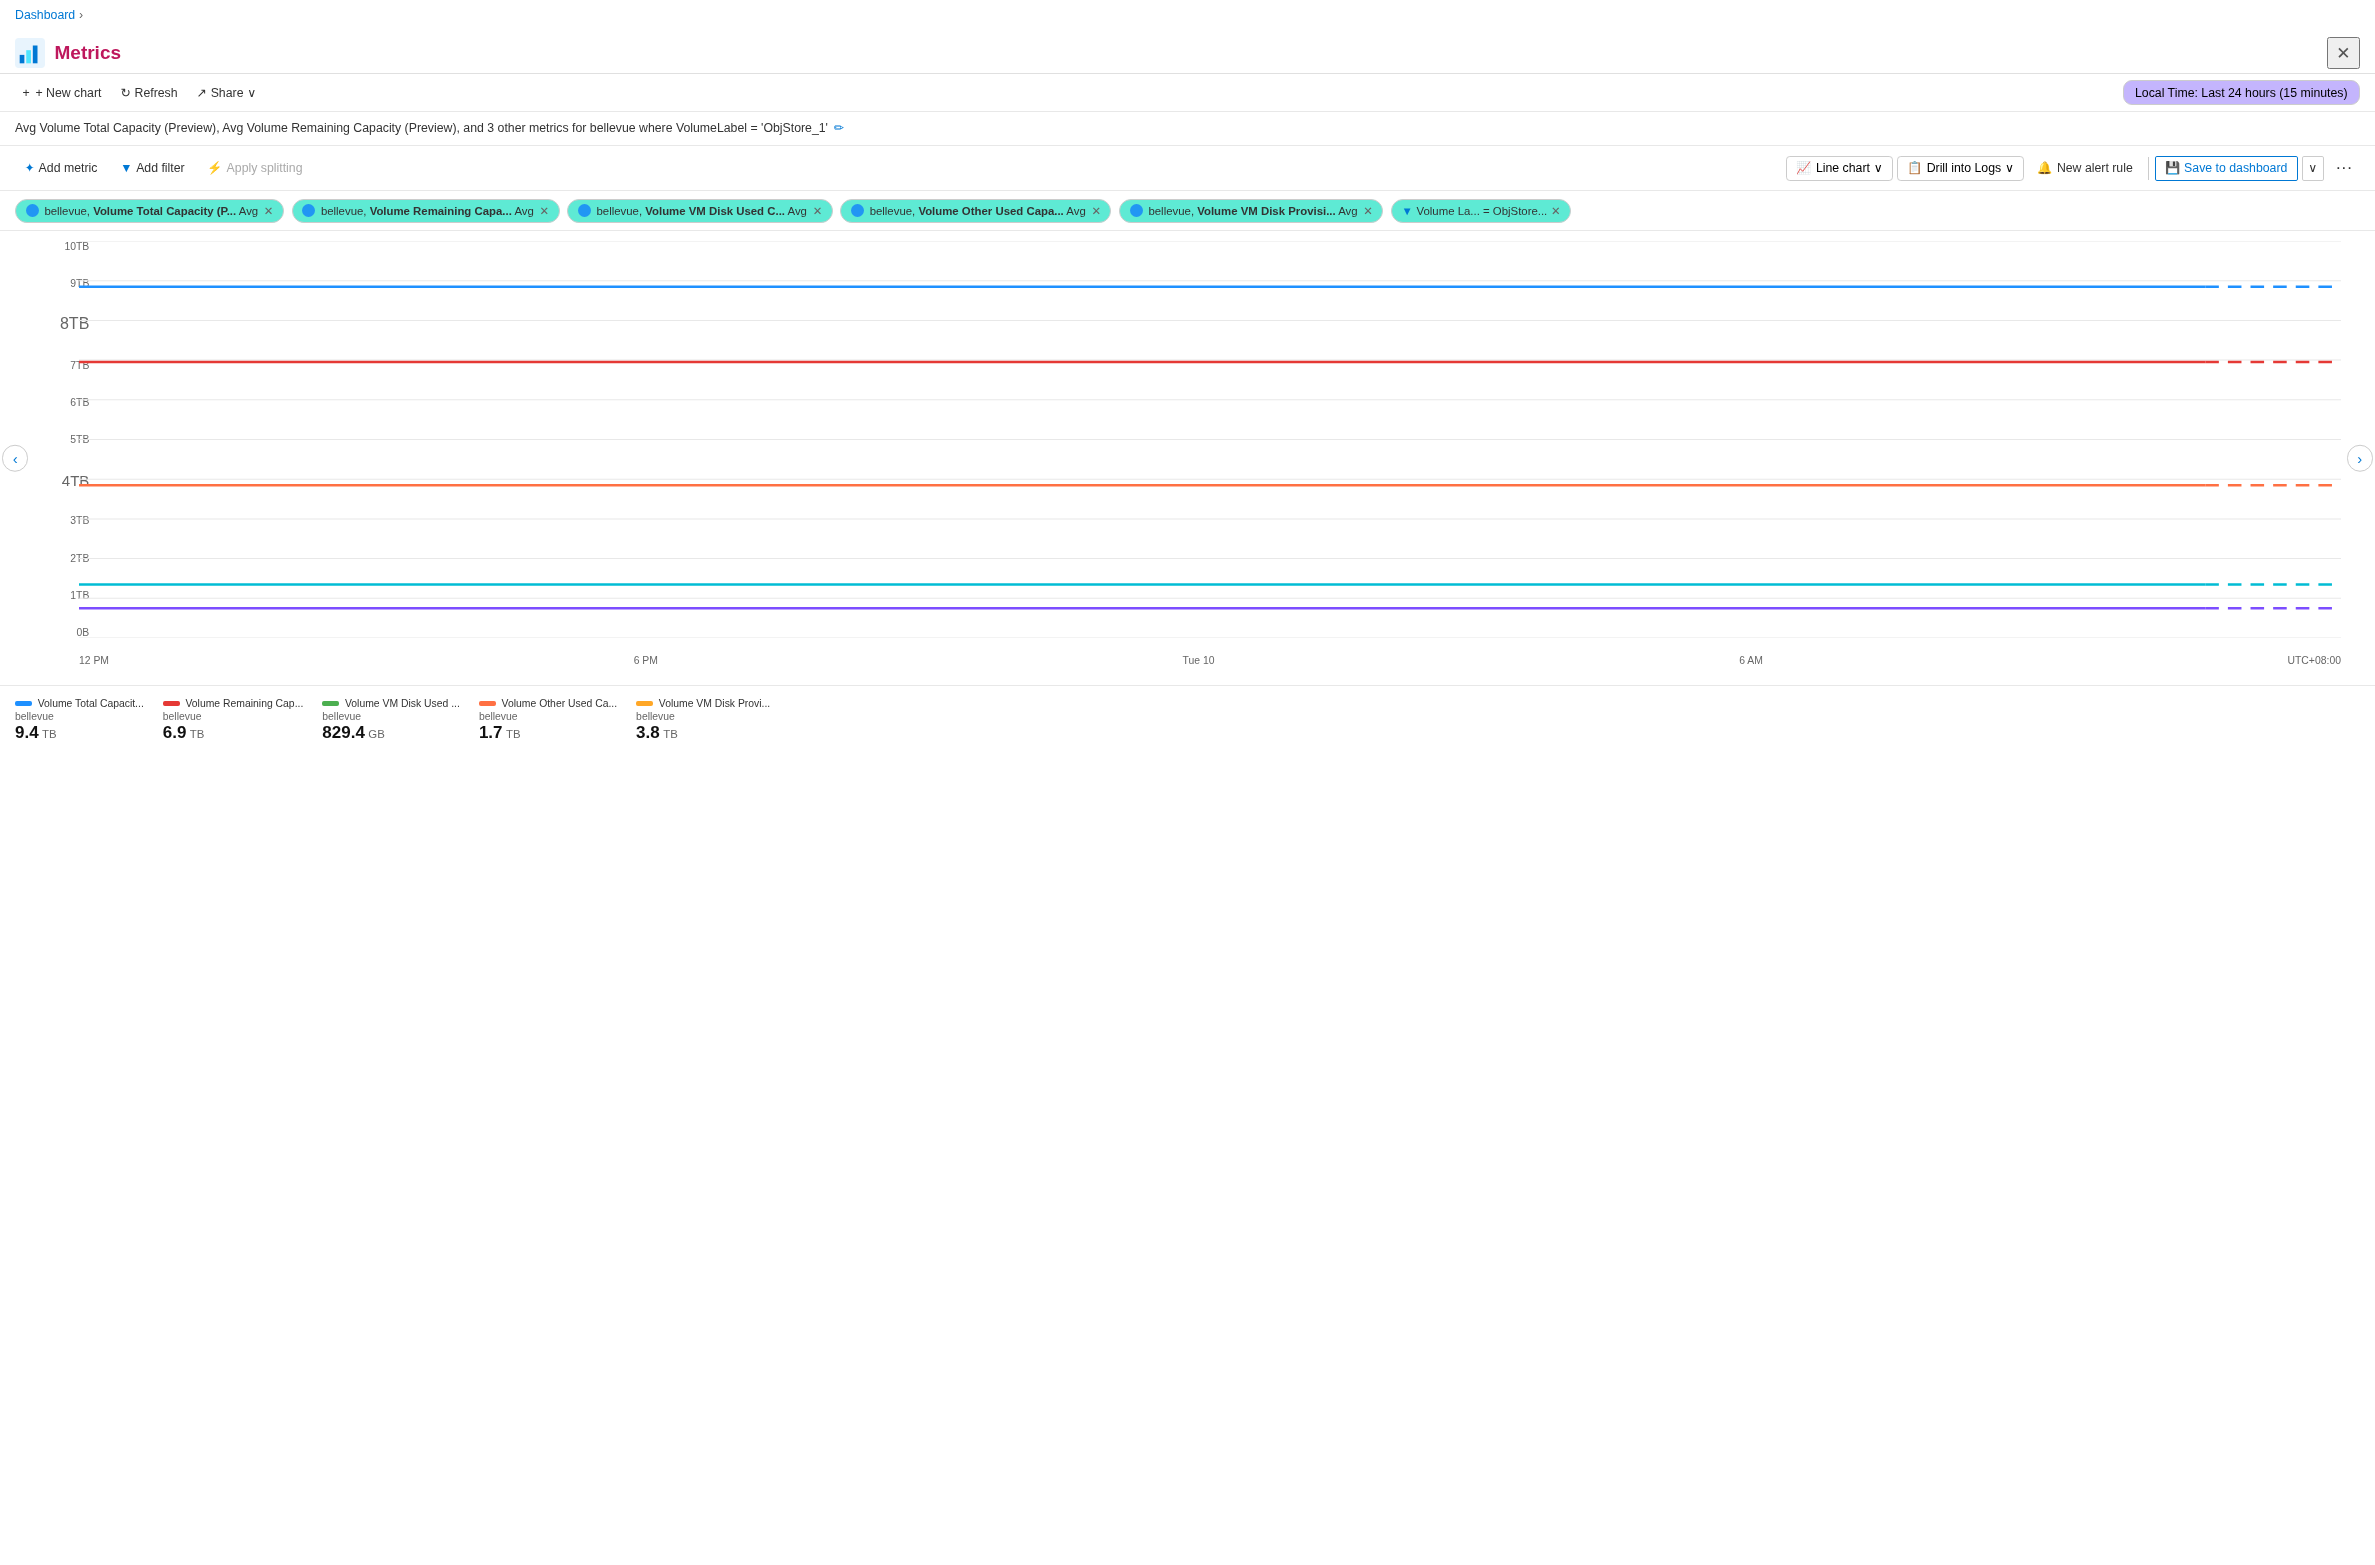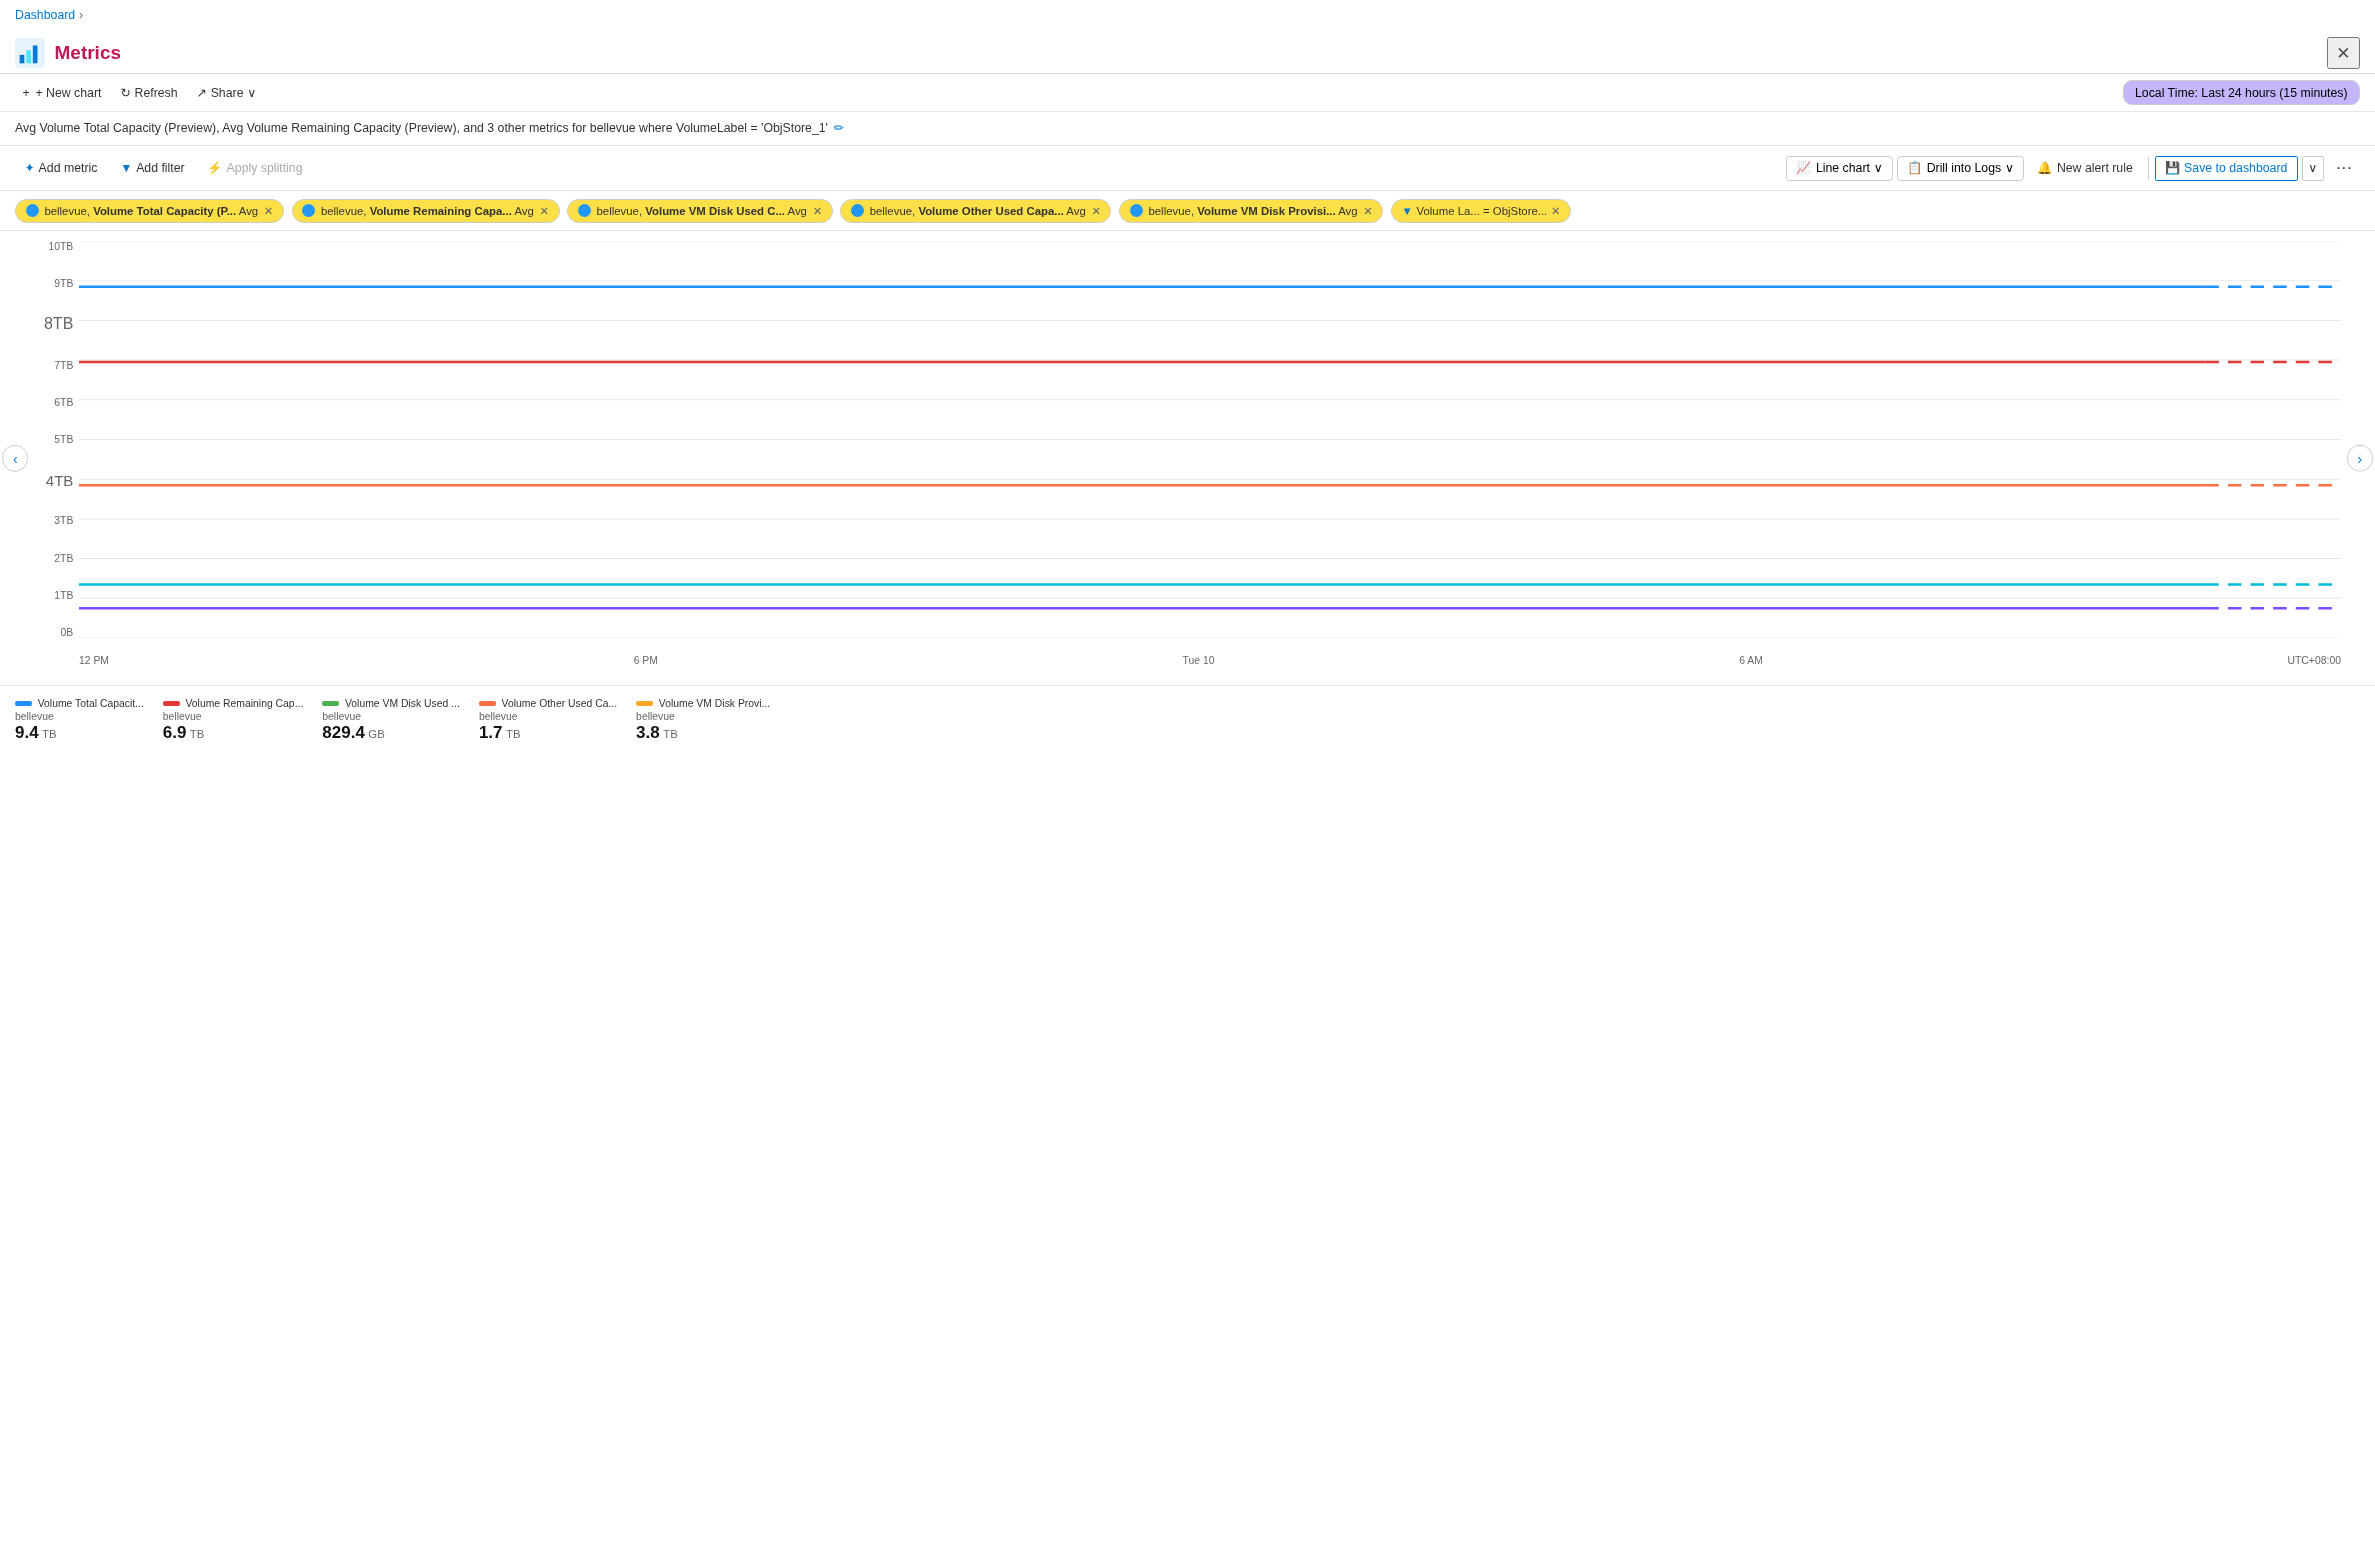--- a/index.html
+++ b/index.html
@@ -27,21 +27,21 @@
     .metrics-toolbar { display: flex; align-items: center; padding: 7.6px 15px; border-bottom: 0.9px solid #e8e8e8; gap: 3.8px; flex-wrap: wrap; }
     .metric-btn { display: flex; align-items: center; gap: 3.8px; padding: 4.7px 9.5px; cursor: pointer; border: none; background: none; font-size: 12.3px; color: #333; border-radius: 1.9px; }
     .metrics-toolbar-right { margin-left: auto; display: flex; align-items: center; gap: 3.8px; }
     .chart-type-btn { display: flex; align-items: center; gap: 3.8px; padding: 4.7px 9.5px; border: 0.9px solid #ccc; border-radius: 3.8px; cursor: pointer; background: #fff; font-size: 12.3px; }
     .new-alert-btn { display: flex; align-items: center; gap: 3.8px; padding: 4.7px 9.5px; border: none; background: none; font-size: 12.3px; color: #333; cursor: pointer; }
     .save-dashboard-btn { display: flex; align-items: center; gap: 3.8px; padding: 4.7px 9.5px; border: 0.9px solid #0078d4; background: #fff; color: #0078d4; font-size: 12.3px; cursor: pointer; border-radius: 1.9px; font-weight: 500; }
     .more-btn { padding: 4.7px 7.6px; border: none; background: none; cursor: pointer; font-size: 17px; color: #333; }
     .divider-v { width: 0.9px; height: 23px; background: #ccc; margin: 0 1.9px; }
 
     .tags-row { display: flex; align-items: center; padding: 7.6px 15px; flex-wrap: wrap; gap: 7.6px; border-bottom: 0.9px solid #e8e8e8; }
-    .tag { display: flex; align-items: center; gap: 5.7px; padding: 3.8px 9.5px; border: 0.9px solid #ccc; border-radius: 15px; font-size: 11.4px; background: #fde047; cursor: pointer; }
+    .tag { display: flex; align-items: center; gap: 5.7px; padding: 3.8px 9.5px; border: 0.9px solid #ccc; border-radius: 15px; font-size: 11.4px; background: #5eead4; cursor: pointer; }
     .tag .tag-icon { width: 13.2px; height: 13.2px; border-radius: 50%; display: inline-block; }
     .tag .tag-close { cursor: pointer; color: #666; font-size: 11.4px; }
     .tag strong { font-weight: 600; }
 
     .chart-area-container { position: relative; flex: 1; }
     .chart-nav-btn { position: absolute; top: 50%; transform: translateY(-50%); background: #fff; border: 0.9px solid #ccc; border-radius: 50%; width: 26.5px; height: 26.5px; display: flex; align-items: center; justify-content: center; cursor: pointer; z-index: 10; font-size: 15px; color: #0078d4; }
     .chart-nav-left { left: 1.9px; }
     .chart-nav-right { right: 1.9px; }
 
     .legend-row { display: flex; align-items: flex-start; padding: 11.4px 15px; gap: 19px; flex-wrap: wrap; border-top: 0.9px solid #e8e8e8; }
@@ -178,21 +178,21 @@
     <span class="tag-close">✕</span>
   </div>
 </div>
 
 <div class="chart-area-container">
   <button class="chart-nav-btn chart-nav-left">‹</button>
   <button class="chart-nav-btn chart-nav-right">›</button>
 
   <div style="position:relative; margin:0 34px; height:454px;">
 
-    <div style="position:absolute; top:9.5px; bottom:47px; left:0; width:45px; display:flex; flex-direction:column; justify-content:space-between; align-items:flex-end; padding-right:5.7px;">
+    <div style="position:absolute; top:9.5px; bottom:47px; left:16px; width:45px; display:flex; flex-direction:column; justify-content:space-between; align-items:flex-end; padding-right:5.7px;">
       <span style="font-size:10.4px;color:#666;">10TB</span>
       <span style="font-size:10.4px;color:#666;">9TB</span>
       <span style="font-size:16px;color:#666;">8TB</span>
       <span style="font-size:10.4px;color:#666;">7TB</span>
       <span style="font-size:10.4px;color:#666;">6TB</span>
       <span style="font-size:10.4px;color:#666;">5TB</span>
       <span style="font-size:15px;color:#666;">4TB</span>
       <span style="font-size:10.4px;color:#666;">3TB</span>
       <span style="font-size:10.4px;color:#666;">2TB</span>
       <span style="font-size:10.4px;color:#666;">1TB</span>

